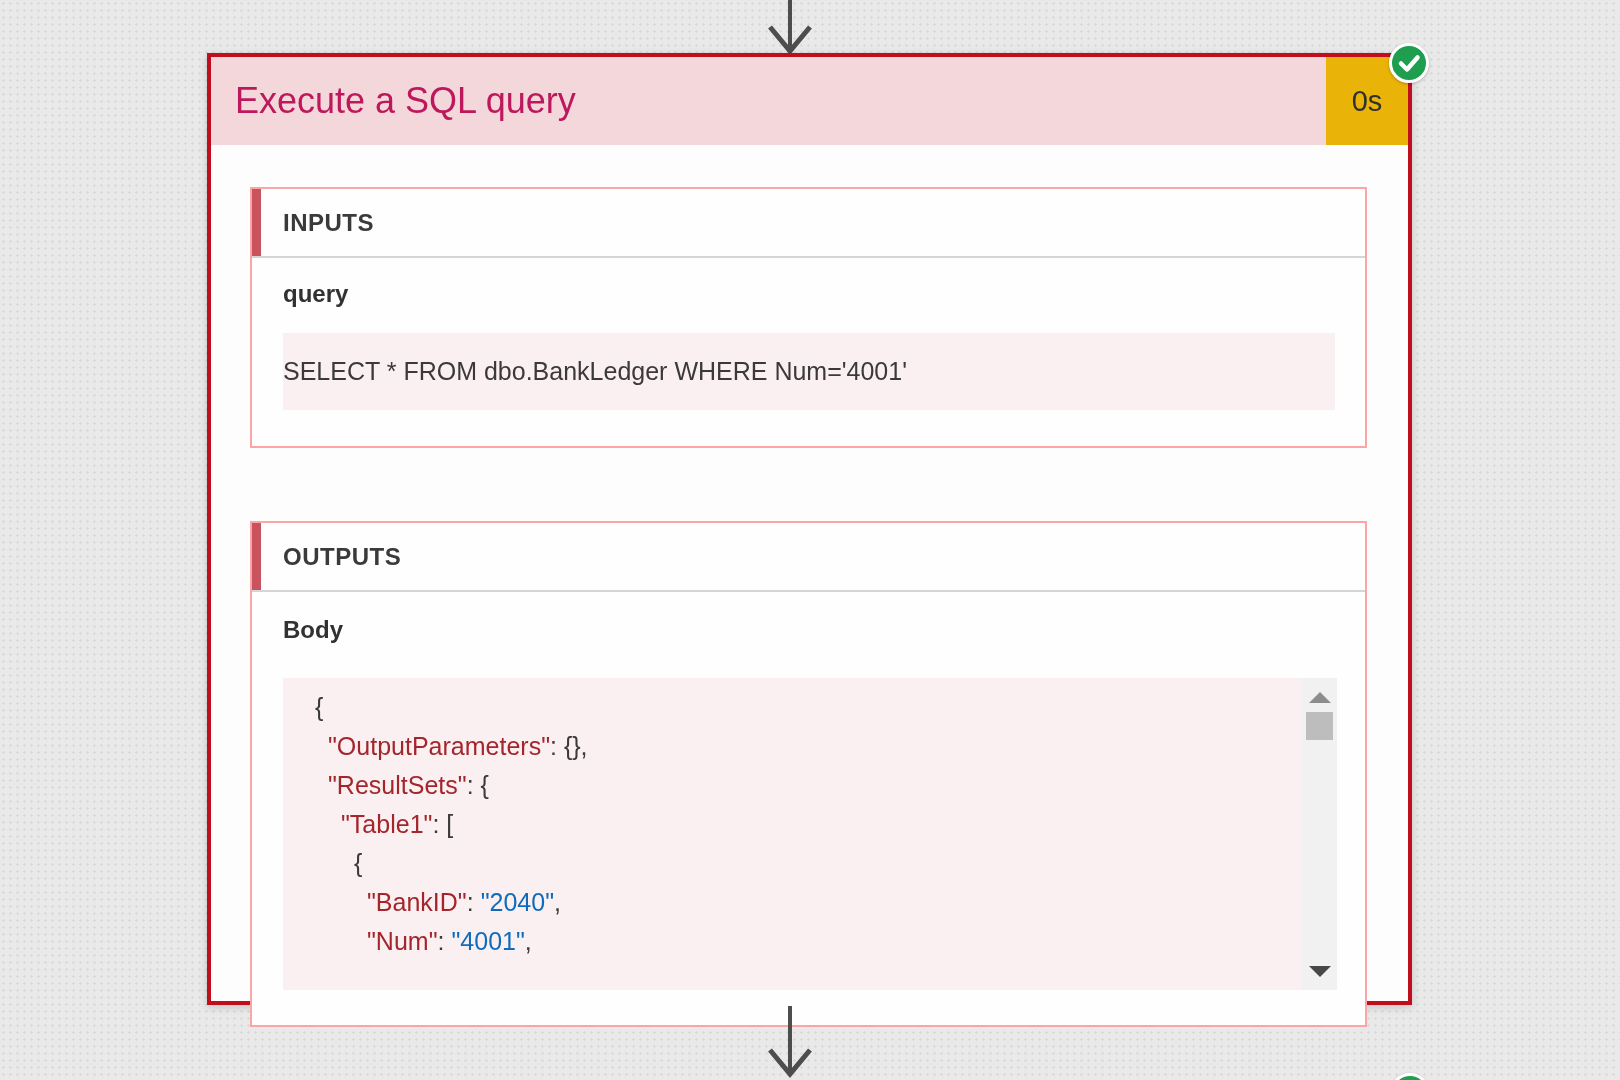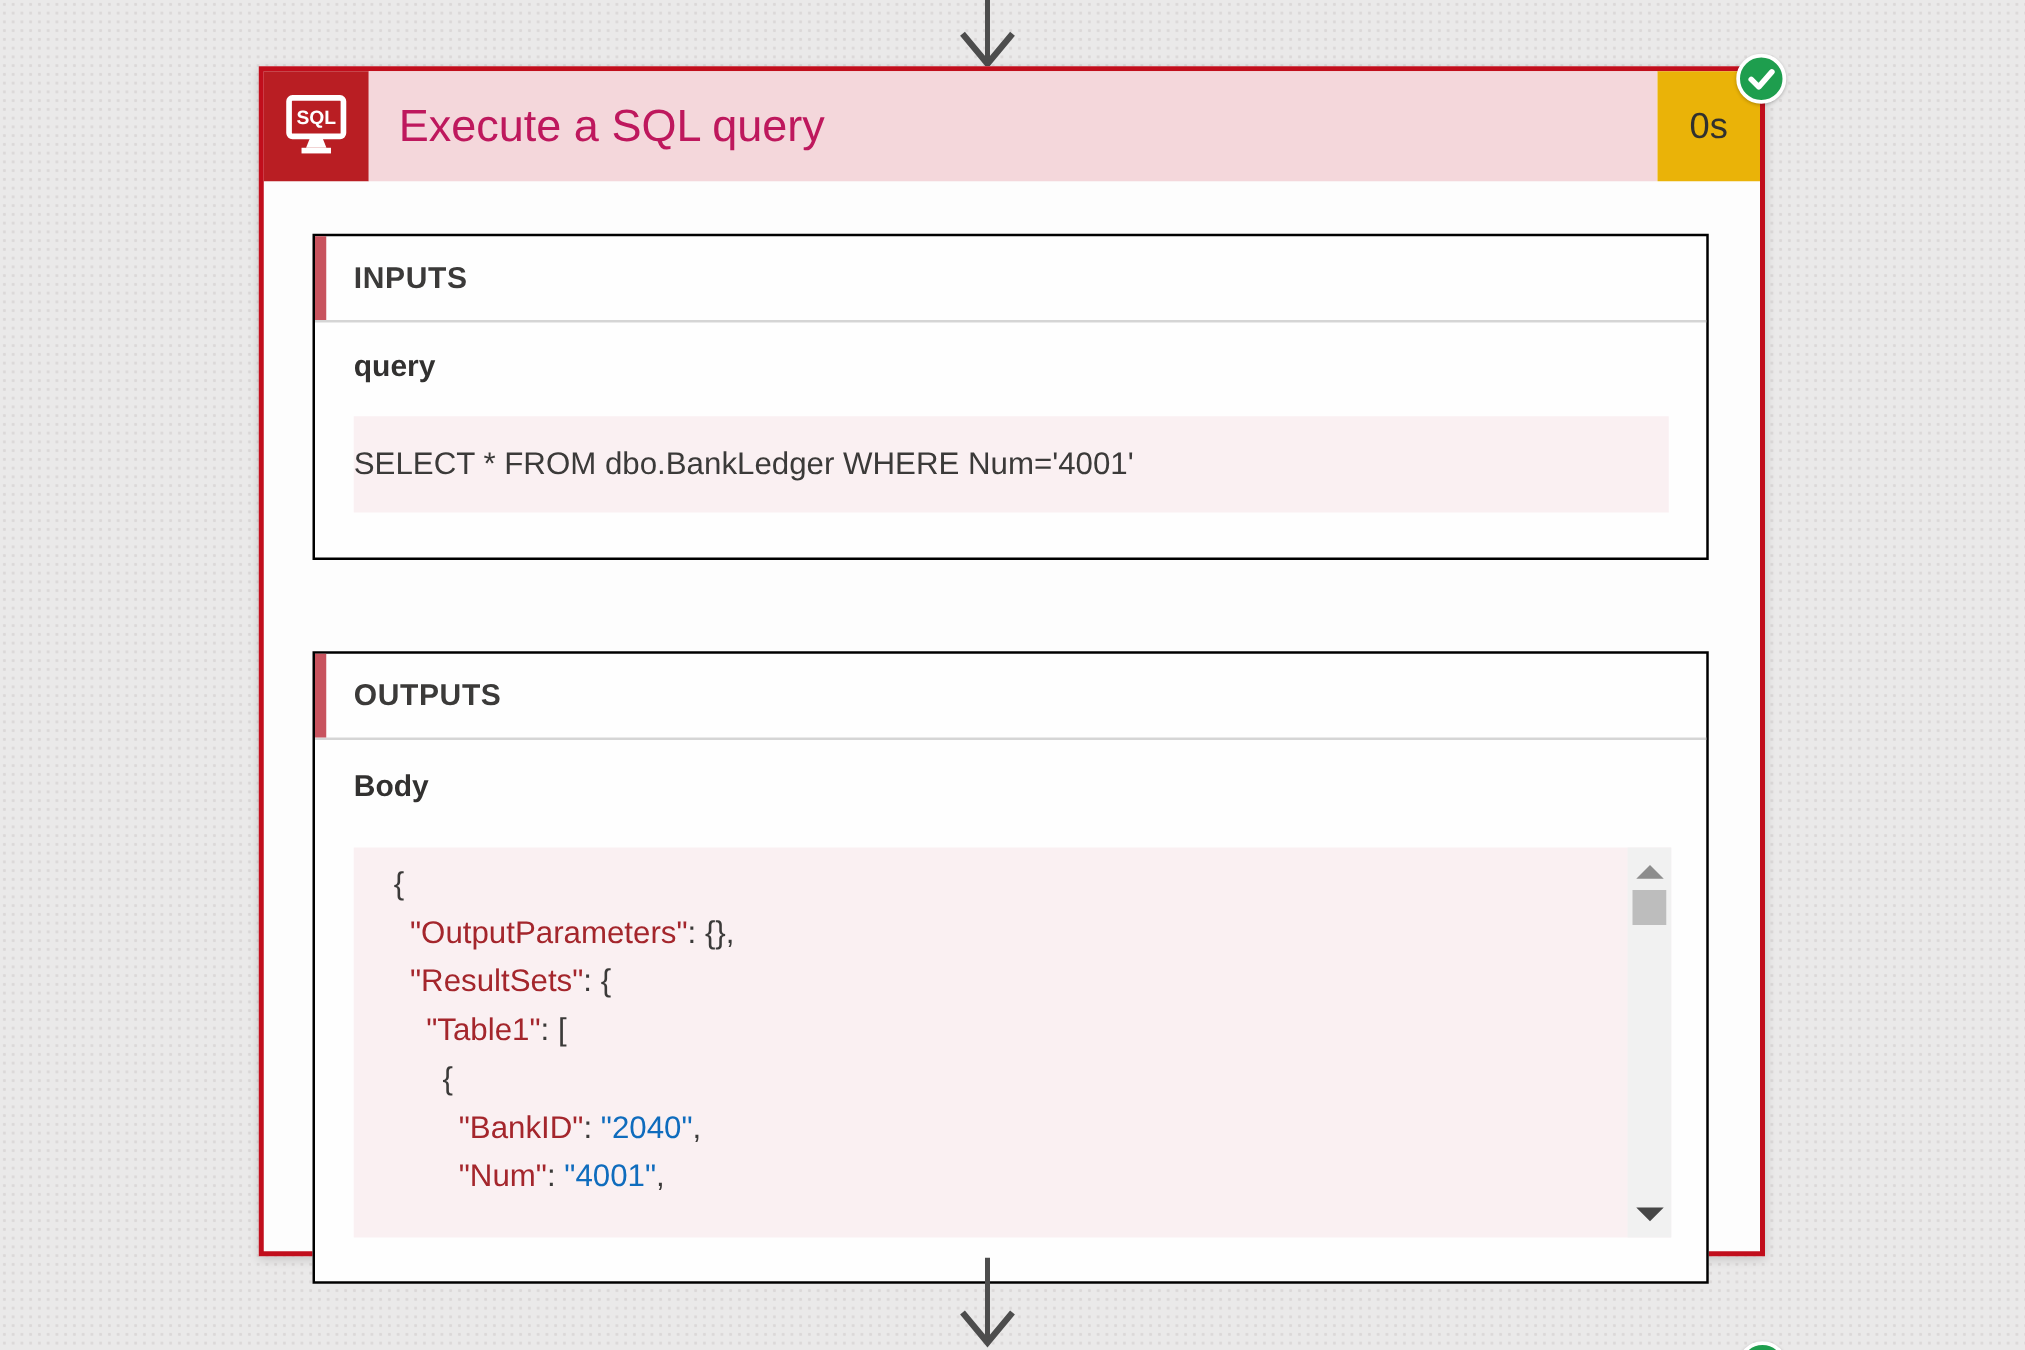--- a/index.html
+++ b/index.html
@@ -23,21 +23,21 @@
   .header-title{font-size:36px;color:#be185d;}
   .duration{width:82px;background:#eab308;display:flex;align-items:center;justify-content:center;font-size:29px;color:#30302f;flex:none;}
   .status-badge{
     position:absolute;width:34px;height:34px;border-radius:50%;
     background:#1e9e4e;border:3px solid #ffffff;box-sizing:content-box;
     display:flex;align-items:center;justify-content:center;
     box-shadow:0 1px 3px rgba(0,0,0,.25);
   }
   .badge-top{left:1389px;top:43px;}
   .badge-bottom{left:1390px;top:1073px;}
-  .section{position:absolute;left:39px;width:1117px;background:#fefefe;border:2px solid #000000;box-sizing:border-box;}
+  .section{position:absolute;left:39px;width:1117px;background:#fefefe;border:2px solid #fca5a5;box-sizing:border-box;}
   .section-inputs{top:130px;height:261px;}
   .section-outputs{top:420px;height:506px;margin-top:44px;}
   .section-header{position:relative;height:67px;border-bottom:2px solid #d5d5d5;display:flex;align-items:center;}
   .accent-bar{position:absolute;left:0;top:0;bottom:0;width:9px;background:#c8535e;}
   .section-title{margin-left:31px;font-size:24px;font-weight:600;letter-spacing:.5px;color:#3b3a39;}
   .field-label{position:absolute;left:31px;font-size:24px;font-weight:600;color:#323130;}
   .code-box{position:absolute;left:31px;background:#faf0f2;box-sizing:border-box;}
   .query-box{top:144px;width:1052px;height:77px;display:flex;align-items:center;font-size:25px;color:#3b3a39;}
   .body-box{top:155px;width:1054px;height:312px;display:flex;}
   .code-scroll{flex:1;padding:10px 0 0 32px;font-size:25px;line-height:39px;overflow:hidden;}
@@ -57,28 +57,20 @@
 <div class="stage">
 
   <svg class="flow-arrow" style="left:764px;top:0;" width="52" height="56" viewBox="0 0 52 56">
     <line x1="26" y1="0" x2="26" y2="50" stroke="#4d4d4d" stroke-width="4"></line>
     <path d="M6 27 L26 51 L46 27" fill="none" stroke="#4d4d4d" stroke-width="5"></path>
   </svg>
 
   <div class="card">
 
     <div class="card-header">
-      <div class="icon-chip">
-        <svg width="58" height="58" viewBox="0 0 64 64">
-          <rect x="8" y="7" width="48" height="34" rx="3" fill="none" stroke="#ffffff" stroke-width="5"></rect>
-          <text x="32" y="30" text-anchor="middle" font-size="17" font-weight="bold" fill="#ffffff" font-family="Liberation Sans, sans-serif">SQL</text>
-          <path d="M27 41 L37 41 L41 51 L23 51 Z" fill="#ffffff"></path>
-          <rect x="19" y="51" width="26" height="5" fill="#ffffff"></rect>
-        </svg>
-      </div>
       <div class="header-mid">
         <span class="header-title">Execute a SQL query</span>
       </div>
       <div class="duration">0s</div>
     </div>
 
     <div class="section section-inputs">
       <div class="section-header">
         <div class="accent-bar"></div>
         <span class="section-title">INPUTS</span>

